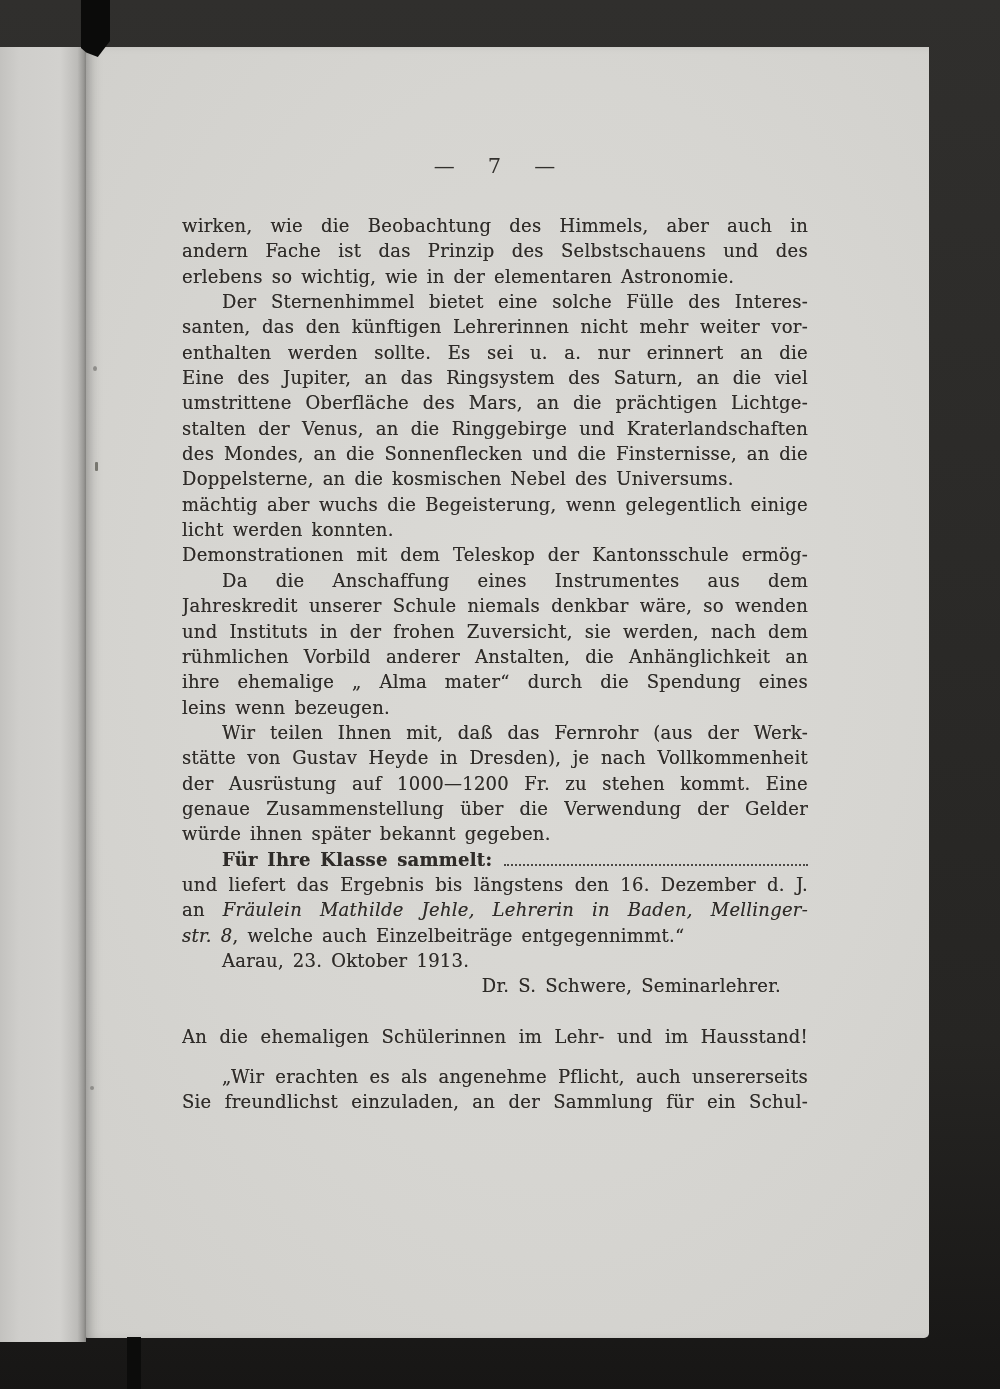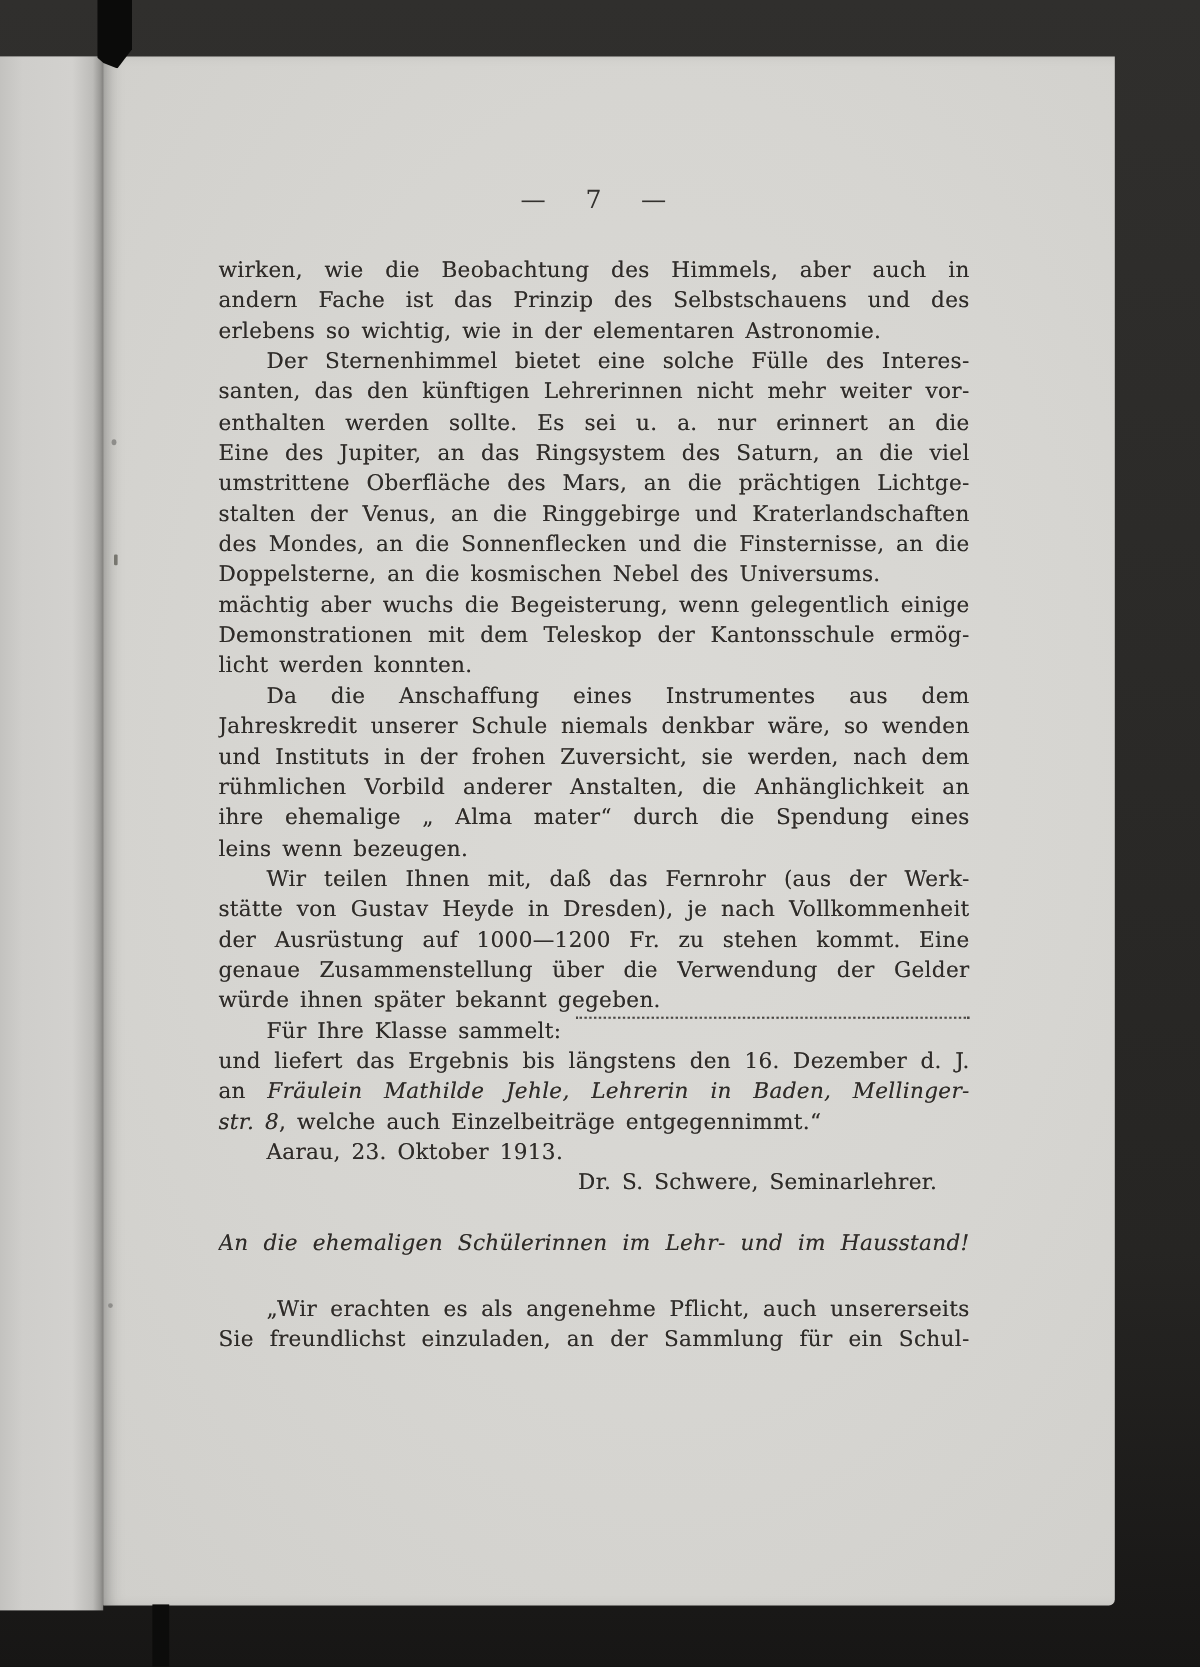--- a/index.html
+++ b/index.html
@@ -51,21 +51,21 @@
     height:25.35px;line-height:25.35px;
     text-align:justify;
     word-spacing:3px;letter-spacing:.25px;
     white-space:normal;overflow:hidden;
     text-shadow:0 0 .5px rgba(46,40,34,.55);
   }
   .ln.just{text-align-last:justify;}
   .ln.ind{padding-left:40px;}
   .ln.right{text-align:left;text-align-last:right;padding-right:27px;}
   .ln .it{font-style:italic;}
-  .ln.leader{display:flex;}
+  .ln.leader{display:flex;align-items:flex-end;font-weight:bold;}
   .ln.leader>span{flex:0 0 auto;white-space:nowrap;}
   .dots{
     flex:1 1 auto !important;height:0;
     border-bottom:2px dotted #4a4743;
     margin:0 0 6px 12px;
   }
   
   .speck{position:absolute;background:#8e8d8a;border-radius:50%;z-index:2;}
   .speck.s1{left:93px;top:366px;width:4px;height:5px;}
   .speck.s2{left:95px;top:462px;width:3px;height:9px;border-radius:1px;background:#77766f;}
@@ -92,40 +92,40 @@
         <div class="ln"><span>erlebens so wichtig, wie in der elementaren Astronomie.</span></div>
         <div class="ln just ind"><span>Der Sternenhimmel bietet eine solche Fülle des Interes-</span></div>
         <div class="ln just"><span>santen, das den künftigen Lehrerinnen nicht mehr weiter vor-</span></div>
         <div class="ln just"><span>enthalten werden sollte.  Es sei u. a. nur erinnert an die</span></div>
         <div class="ln just"><span>Eine des Jupiter, an das Ringsystem des Saturn, an die viel</span></div>
         <div class="ln just"><span>umstrittene Oberfläche des Mars, an die prächtigen Lichtge-</span></div>
         <div class="ln just"><span>stalten der Venus, an die Ringgebirge und Kraterlandschaften</span></div>
         <div class="ln just"><span>des Mondes, an die Sonnenflecken und die Finsternisse, an die</span></div>
         <div class="ln"><span>Doppelsterne, an die kosmischen Nebel des Universums.</span></div>
         <div class="ln just"><span>mächtig aber wuchs die Begeisterung, wenn gelegentlich einige</span></div>
+        <div class="ln"><span>licht werden konnten.</span></div>
         <div class="ln just"><span>Demonstrationen mit dem Teleskop der Kantonsschule ermög-</span></div>
-        <div class="ln"><span>licht werden konnten.</span></div>
         <div class="ln just ind"><span>Da die Anschaffung eines Instrumentes aus dem bescheidenen</span></div>
         <div class="ln just"><span>Jahreskredit unserer Schule niemals denkbar wäre, so wenden</span></div>
         <div class="ln just"><span>und Instituts in der frohen Zuversicht, sie werden, nach dem</span></div>
         <div class="ln just"><span>rühmlichen Vorbild anderer Anstalten, die Anhänglichkeit an</span></div>
         <div class="ln just"><span>ihre ehemalige „ Alma mater“ durch die Spendung eines Scherf-</span></div>
         <div class="ln"><span>leins wenn bezeugen.</span></div>
         <div class="ln just ind"><span>Wir teilen Ihnen mit, daß das Fernrohr (aus der Werk-</span></div>
         <div class="ln just"><span>stätte von Gustav Heyde in Dresden), je nach Vollkommenheit</span></div>
         <div class="ln just"><span>der Ausrüstung auf 1000—1200 Fr. zu stehen kommt.  Eine</span></div>
         <div class="ln just"><span>genaue Zusammenstellung über die Verwendung der Gelder</span></div>
         <div class="ln"><span>würde ihnen später bekannt gegeben.</span></div>
         <div class="ln ind leader">
           <span>Für Ihre Klasse sammelt:</span>
           <span class="dots"></span>
         </div>
         <div class="ln just"><span>und liefert das Ergebnis bis längstens den 16. Dezember d. J.</span></div>
         <div class="ln just"><span>an </span><span class="it">Fräulein Mathilde Jehle, Lehrerin in Baden, Mellinger-</span></div>
         <div class="ln"><span class="it">str. 8</span><span>, welche auch Einzelbeiträge entgegennimmt.“</span></div>
         <div class="ln ind"><span>Aarau, 23. Oktober 1913.</span></div>
         <div class="ln right"><span>Dr. S. Schwere, Seminarlehrer.</span></div>
-        <div class="ln just" style="margin-top: 25px; font-style: italic;"><span>An die ehemaligen Schülerinnen im Lehr- und im Hausstand!</span></div>
-        <div class="ln just ind" style="margin-top: 30px;"><span>„Wir erachten es als angenehme Pflicht, auch unsererseits</span></div>
+        <div class="ln just" style="margin-top: 25px;"><span>An die ehemaligen Schülerinnen im Lehr- und im Hausstand!</span></div>
+        <div class="ln just ind" style="margin-top: 15px;"><span>„Wir erachten es als angenehme Pflicht, auch unsererseits</span></div>
         <div class="ln just"><span>Sie freundlichst einzuladen, an der Sammlung für ein Schul-</span></div>
       </div>
   </div>
 </div>
 
 </body></html>

